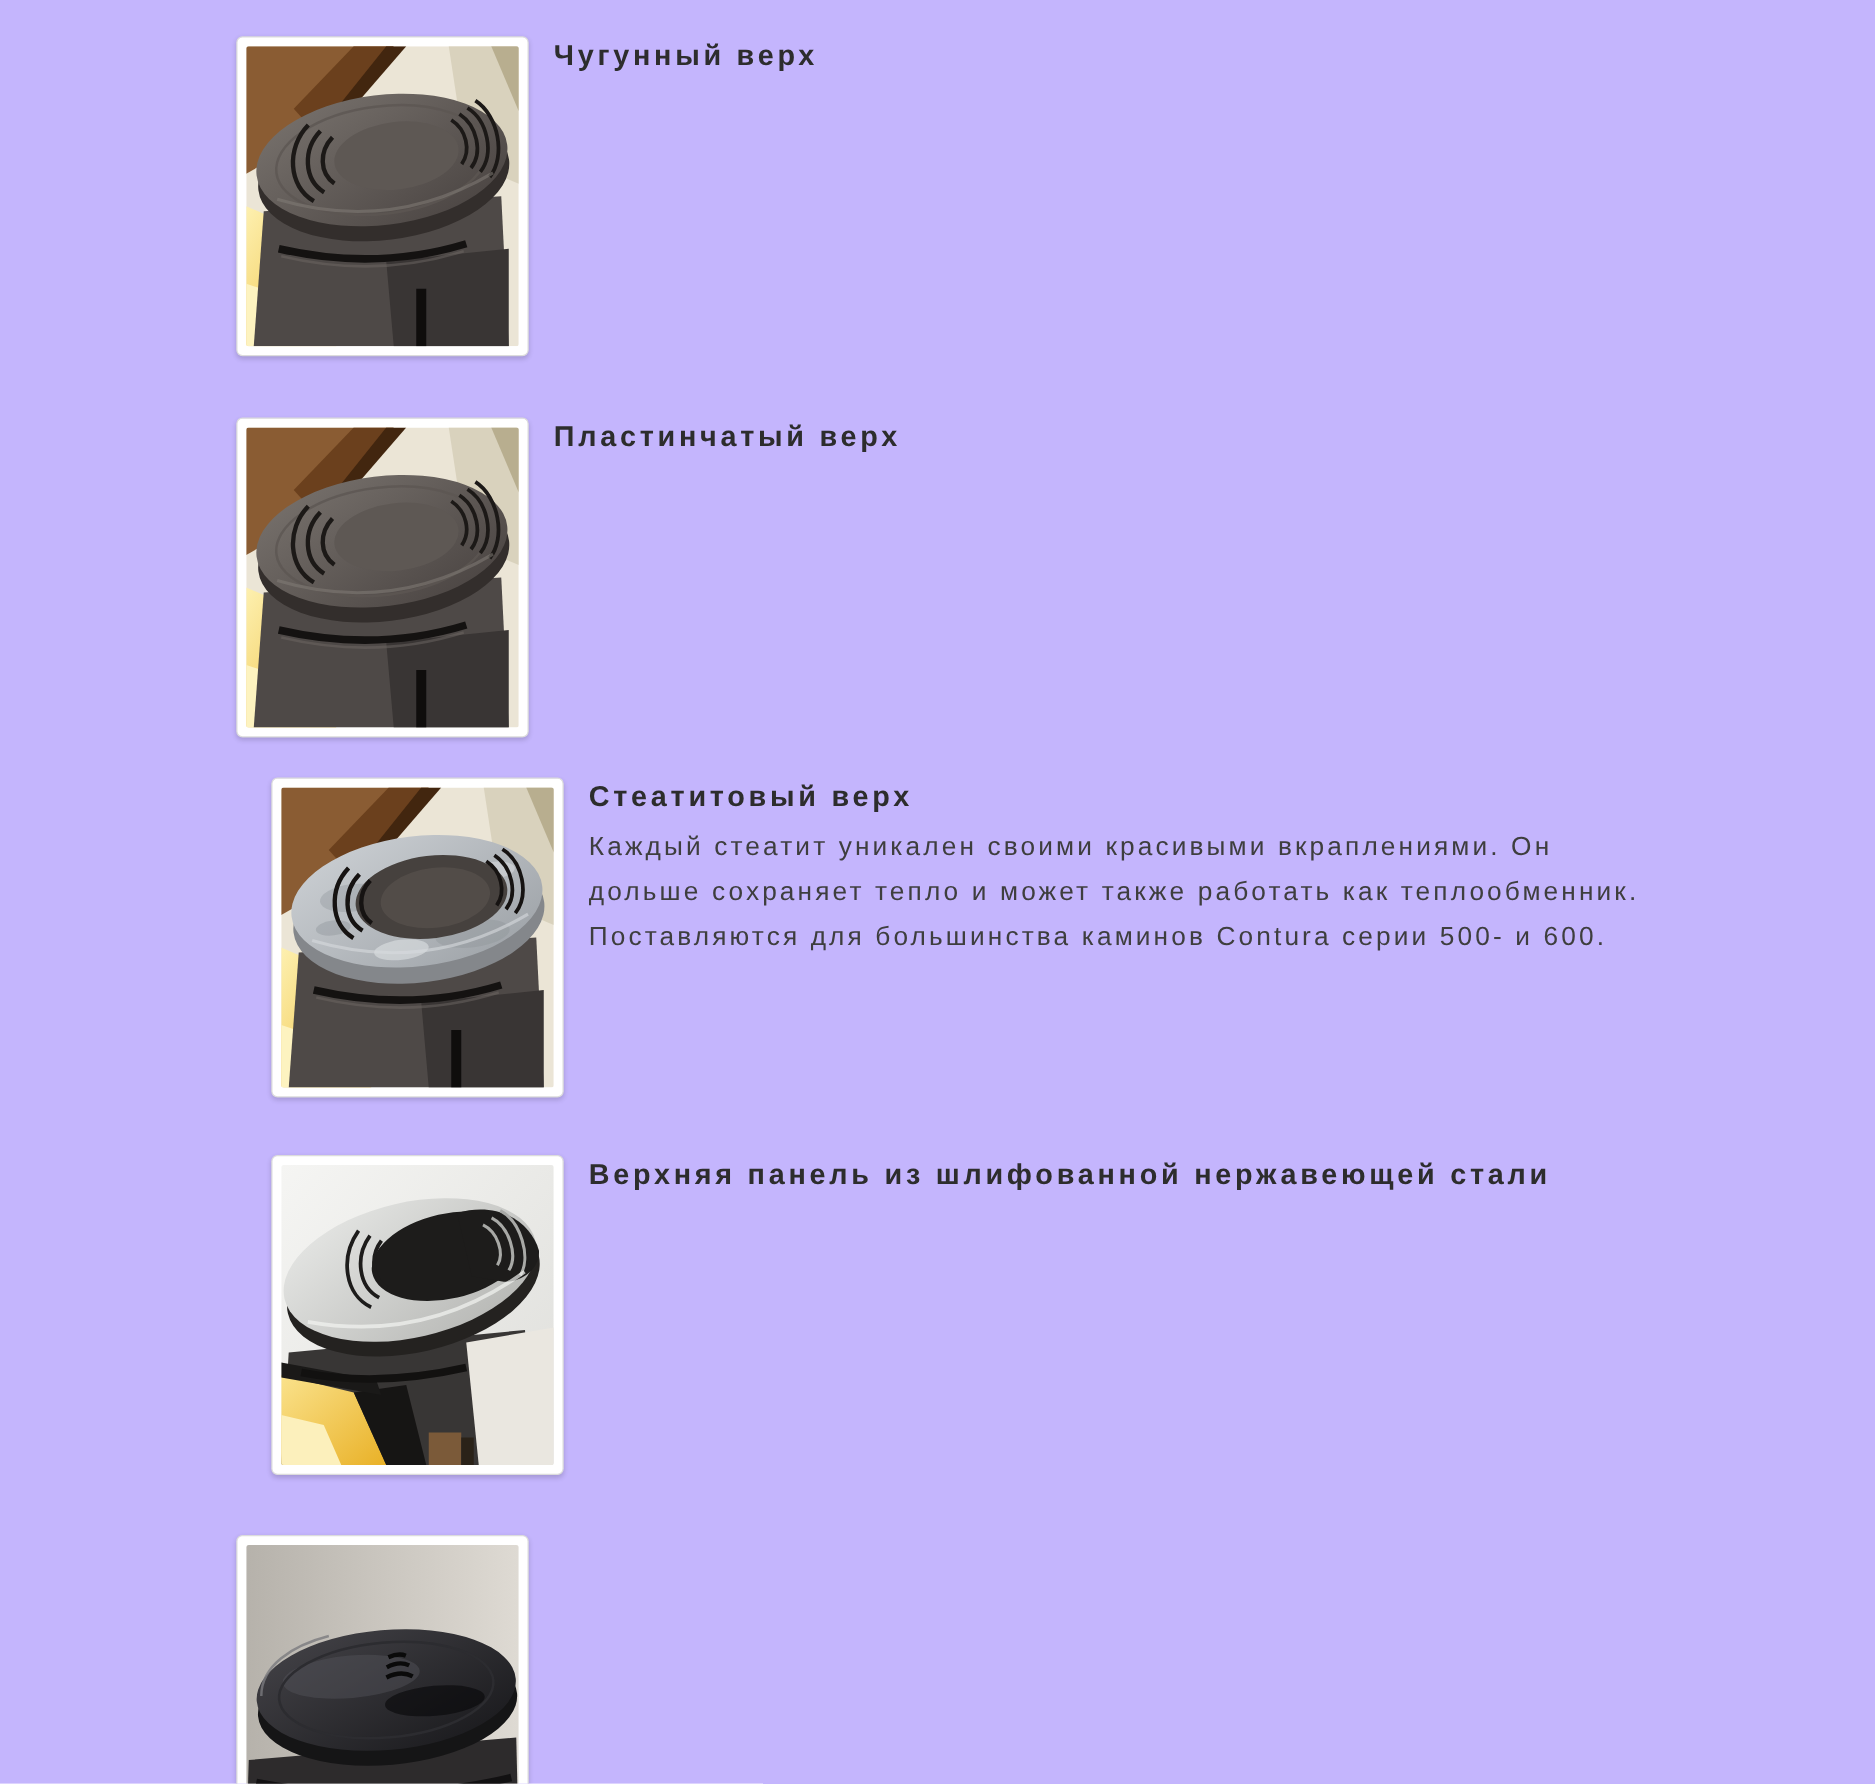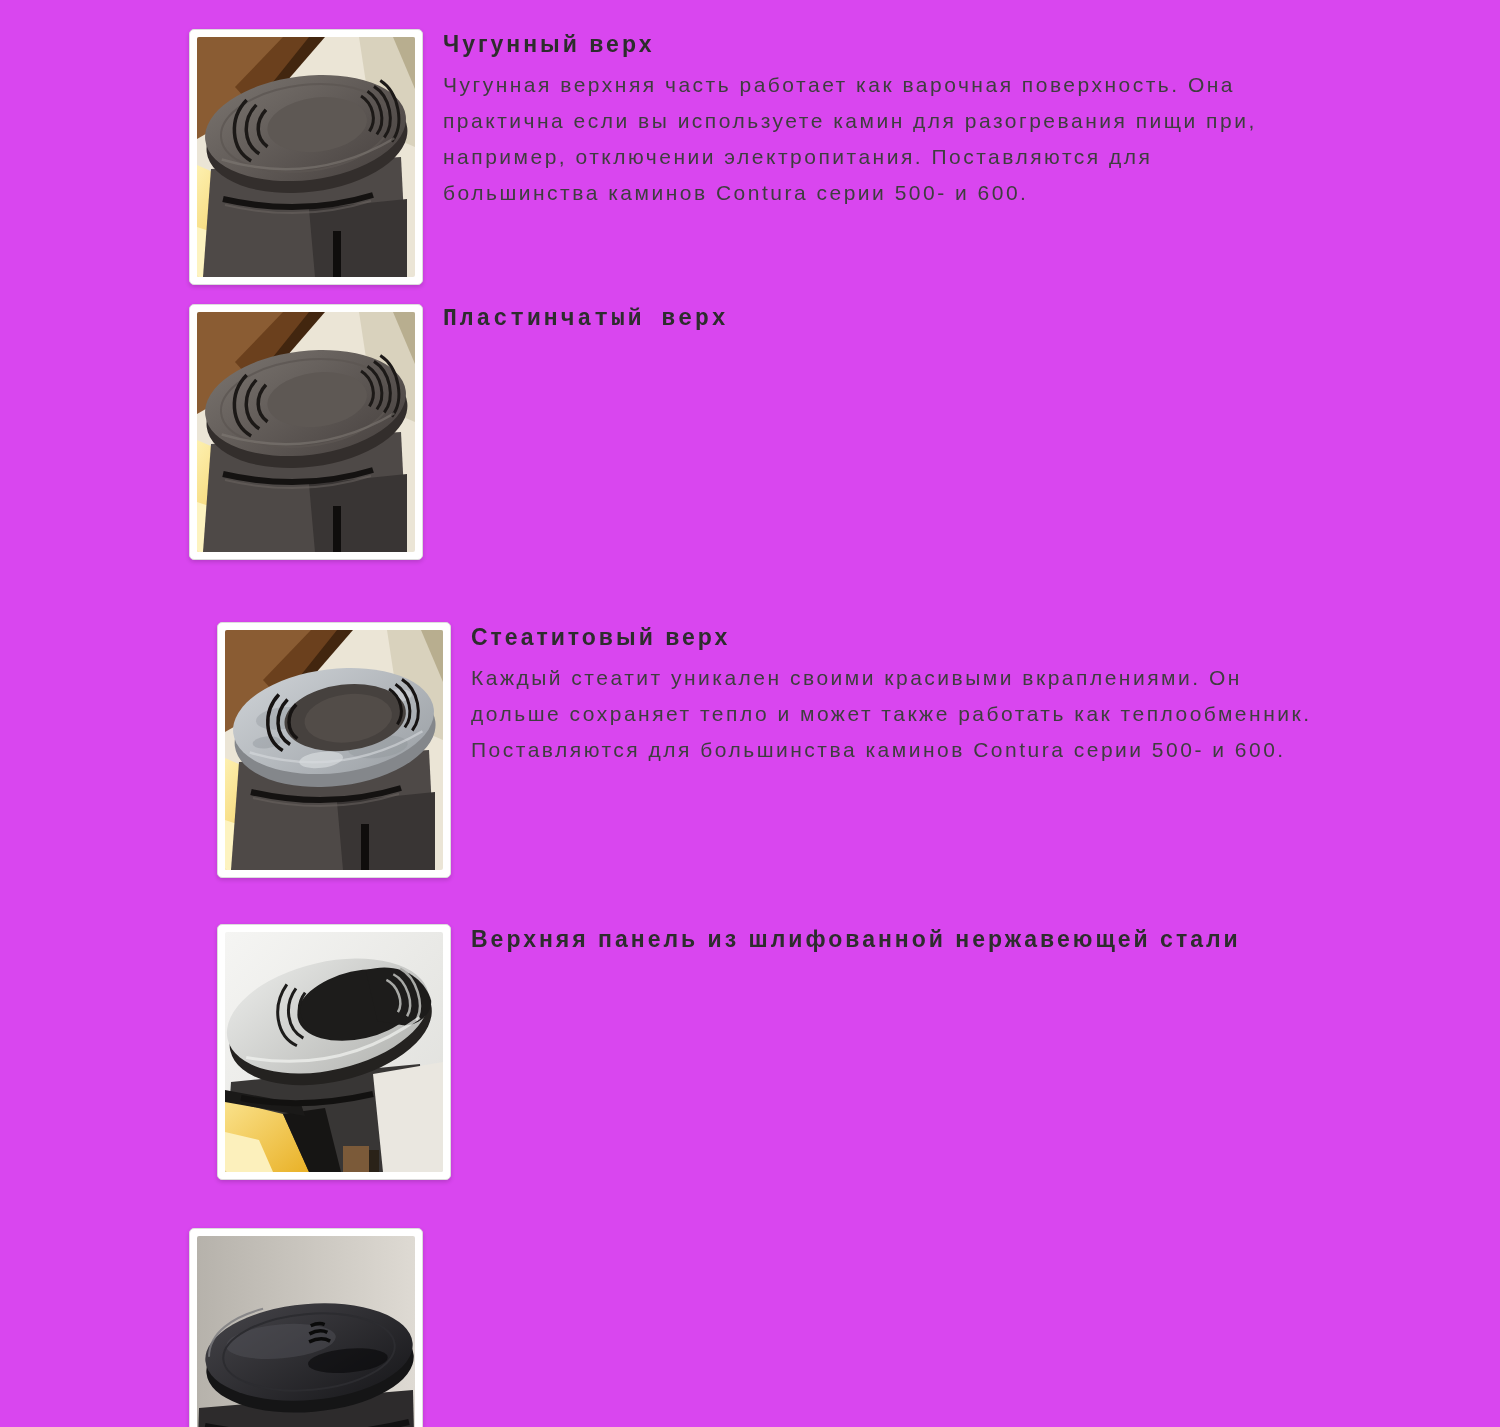--- a/index.html
+++ b/index.html
@@ -1,21 +1,21 @@
 <!DOCTYPE html>
 <html lang="ru"><head>
 <meta charset="utf-8">
 <style>
   html,body{margin:0;padding:0;background:#ffffff;}
   .page{
     position:relative;
     width:1500px;
     height:1427px;
     overflow:hidden;
-    background:#d946ef;
+    background:#c4b5fd;
     font-family:"Liberation Sans","DejaVu Sans",sans-serif;
   }
   .option-row{
     position:absolute;
     left:189px;
     display:flex;
     align-items:flex-start;
   }
   .thumb{
     flex:0 0 auto;
@@ -92,25 +92,24 @@
           <path d="M168,66 C179,75 181,92 172,102" stroke="#1c1917" stroke-width="3" fill="none"></path>
           <path d="M175,62 C188,73 190,95 179,106" stroke="#1c1917" stroke-width="3" fill="none"></path>
           <path d="M182,58 C197,70 199,97 186,110" stroke="#1c1917" stroke-width="3" fill="none"></path>
           <path d="M189,53 C206,67 208,100 193,115" stroke="#1c1917" stroke-width="3" fill="none"></path>
           <path d="M22,112 Q109,150 196,112" stroke="#827c77" stroke-width="2.5" fill="none" opacity="0.55"></path>
         </g>
       </svg>
     </div>
     <div class="option-text">
       <h3 class="option-title">Чугунный верх</h3>
-      <p class="option-desc">Чугунная верхняя часть работает как варочная поверхность. Она практична если вы используете камин для разогревания пищи при, например, отключении электропитания. Поставляются для большинства каминов Contura серии 500- и 600.</p>
-    </div>
-  </div>
-
-  <div class="option-row" style="top:304px;font-family:Liberation Mono, monospace;">
+    </div>
+  </div>
+
+  <div class="option-row" style="top:334px;">
     <div class="thumb">
       <svg viewBox="0 0 218 240" role="img">
         <defs>
           <linearGradient id="discG2" x1="0" y1="0" x2="1" y2="1">
             <stop offset="0" stop-color="#7a746f"></stop>
               <stop offset="1" stop-color="#47413f"></stop>
           </linearGradient>
           <linearGradient id="fireG2" x1="0" y1="0" x2="1" y2="1">
             <stop offset="0" stop-color="#fdf0b0"></stop>
               <stop offset="1" stop-color="#eebc35"></stop>

